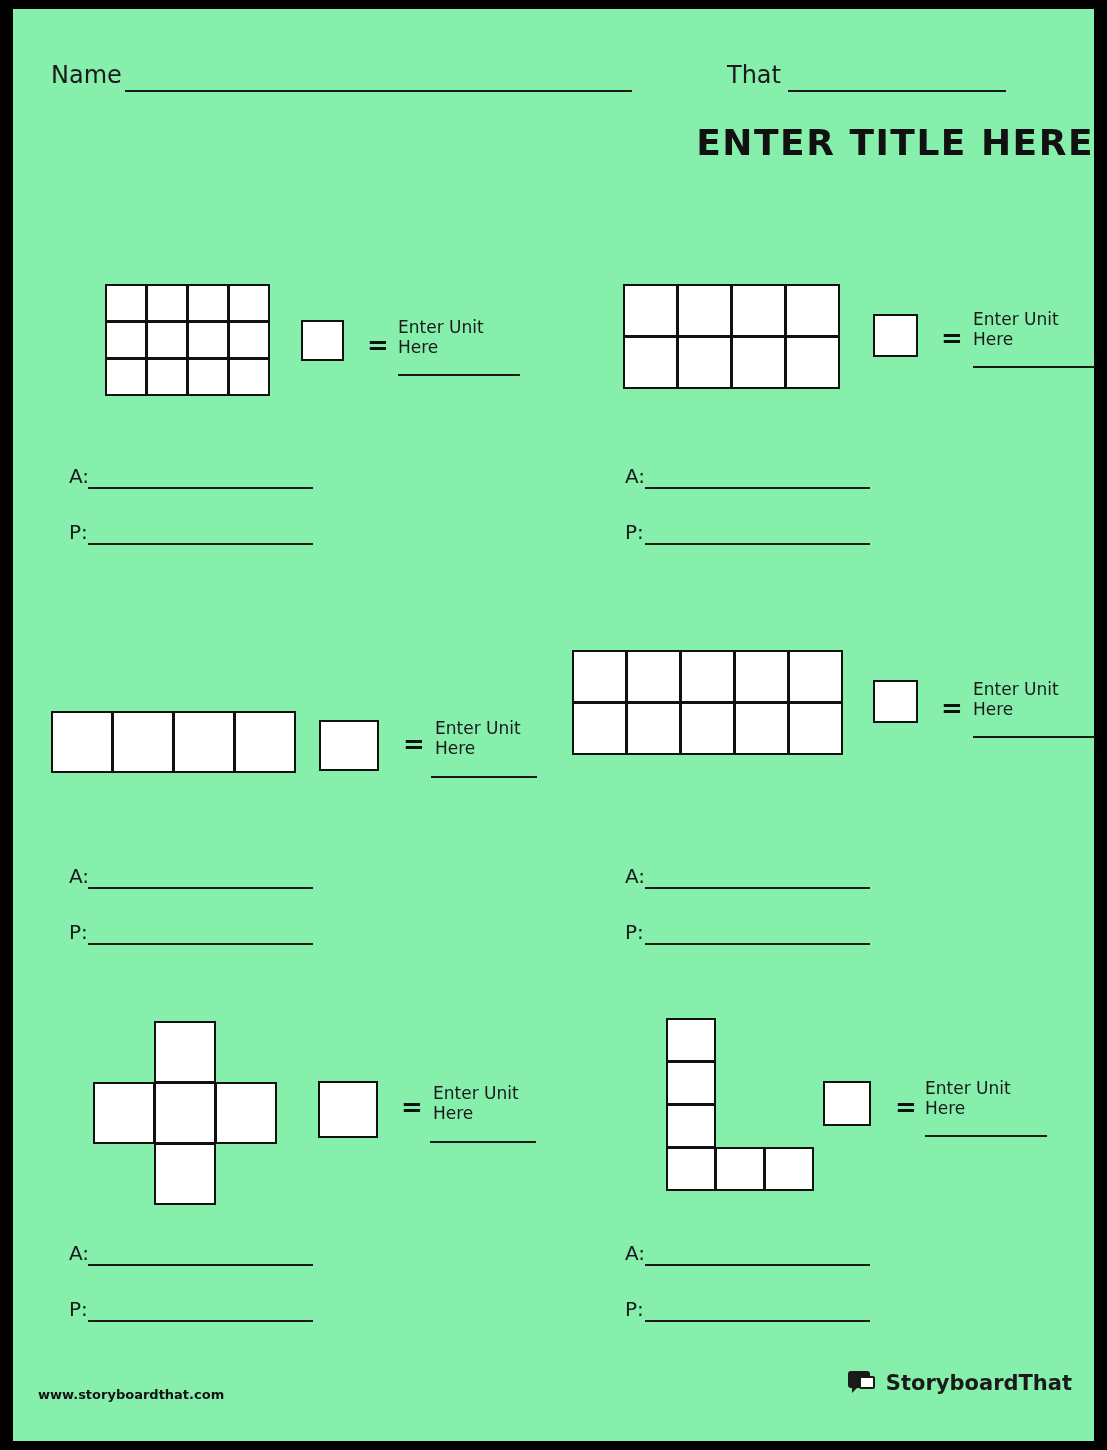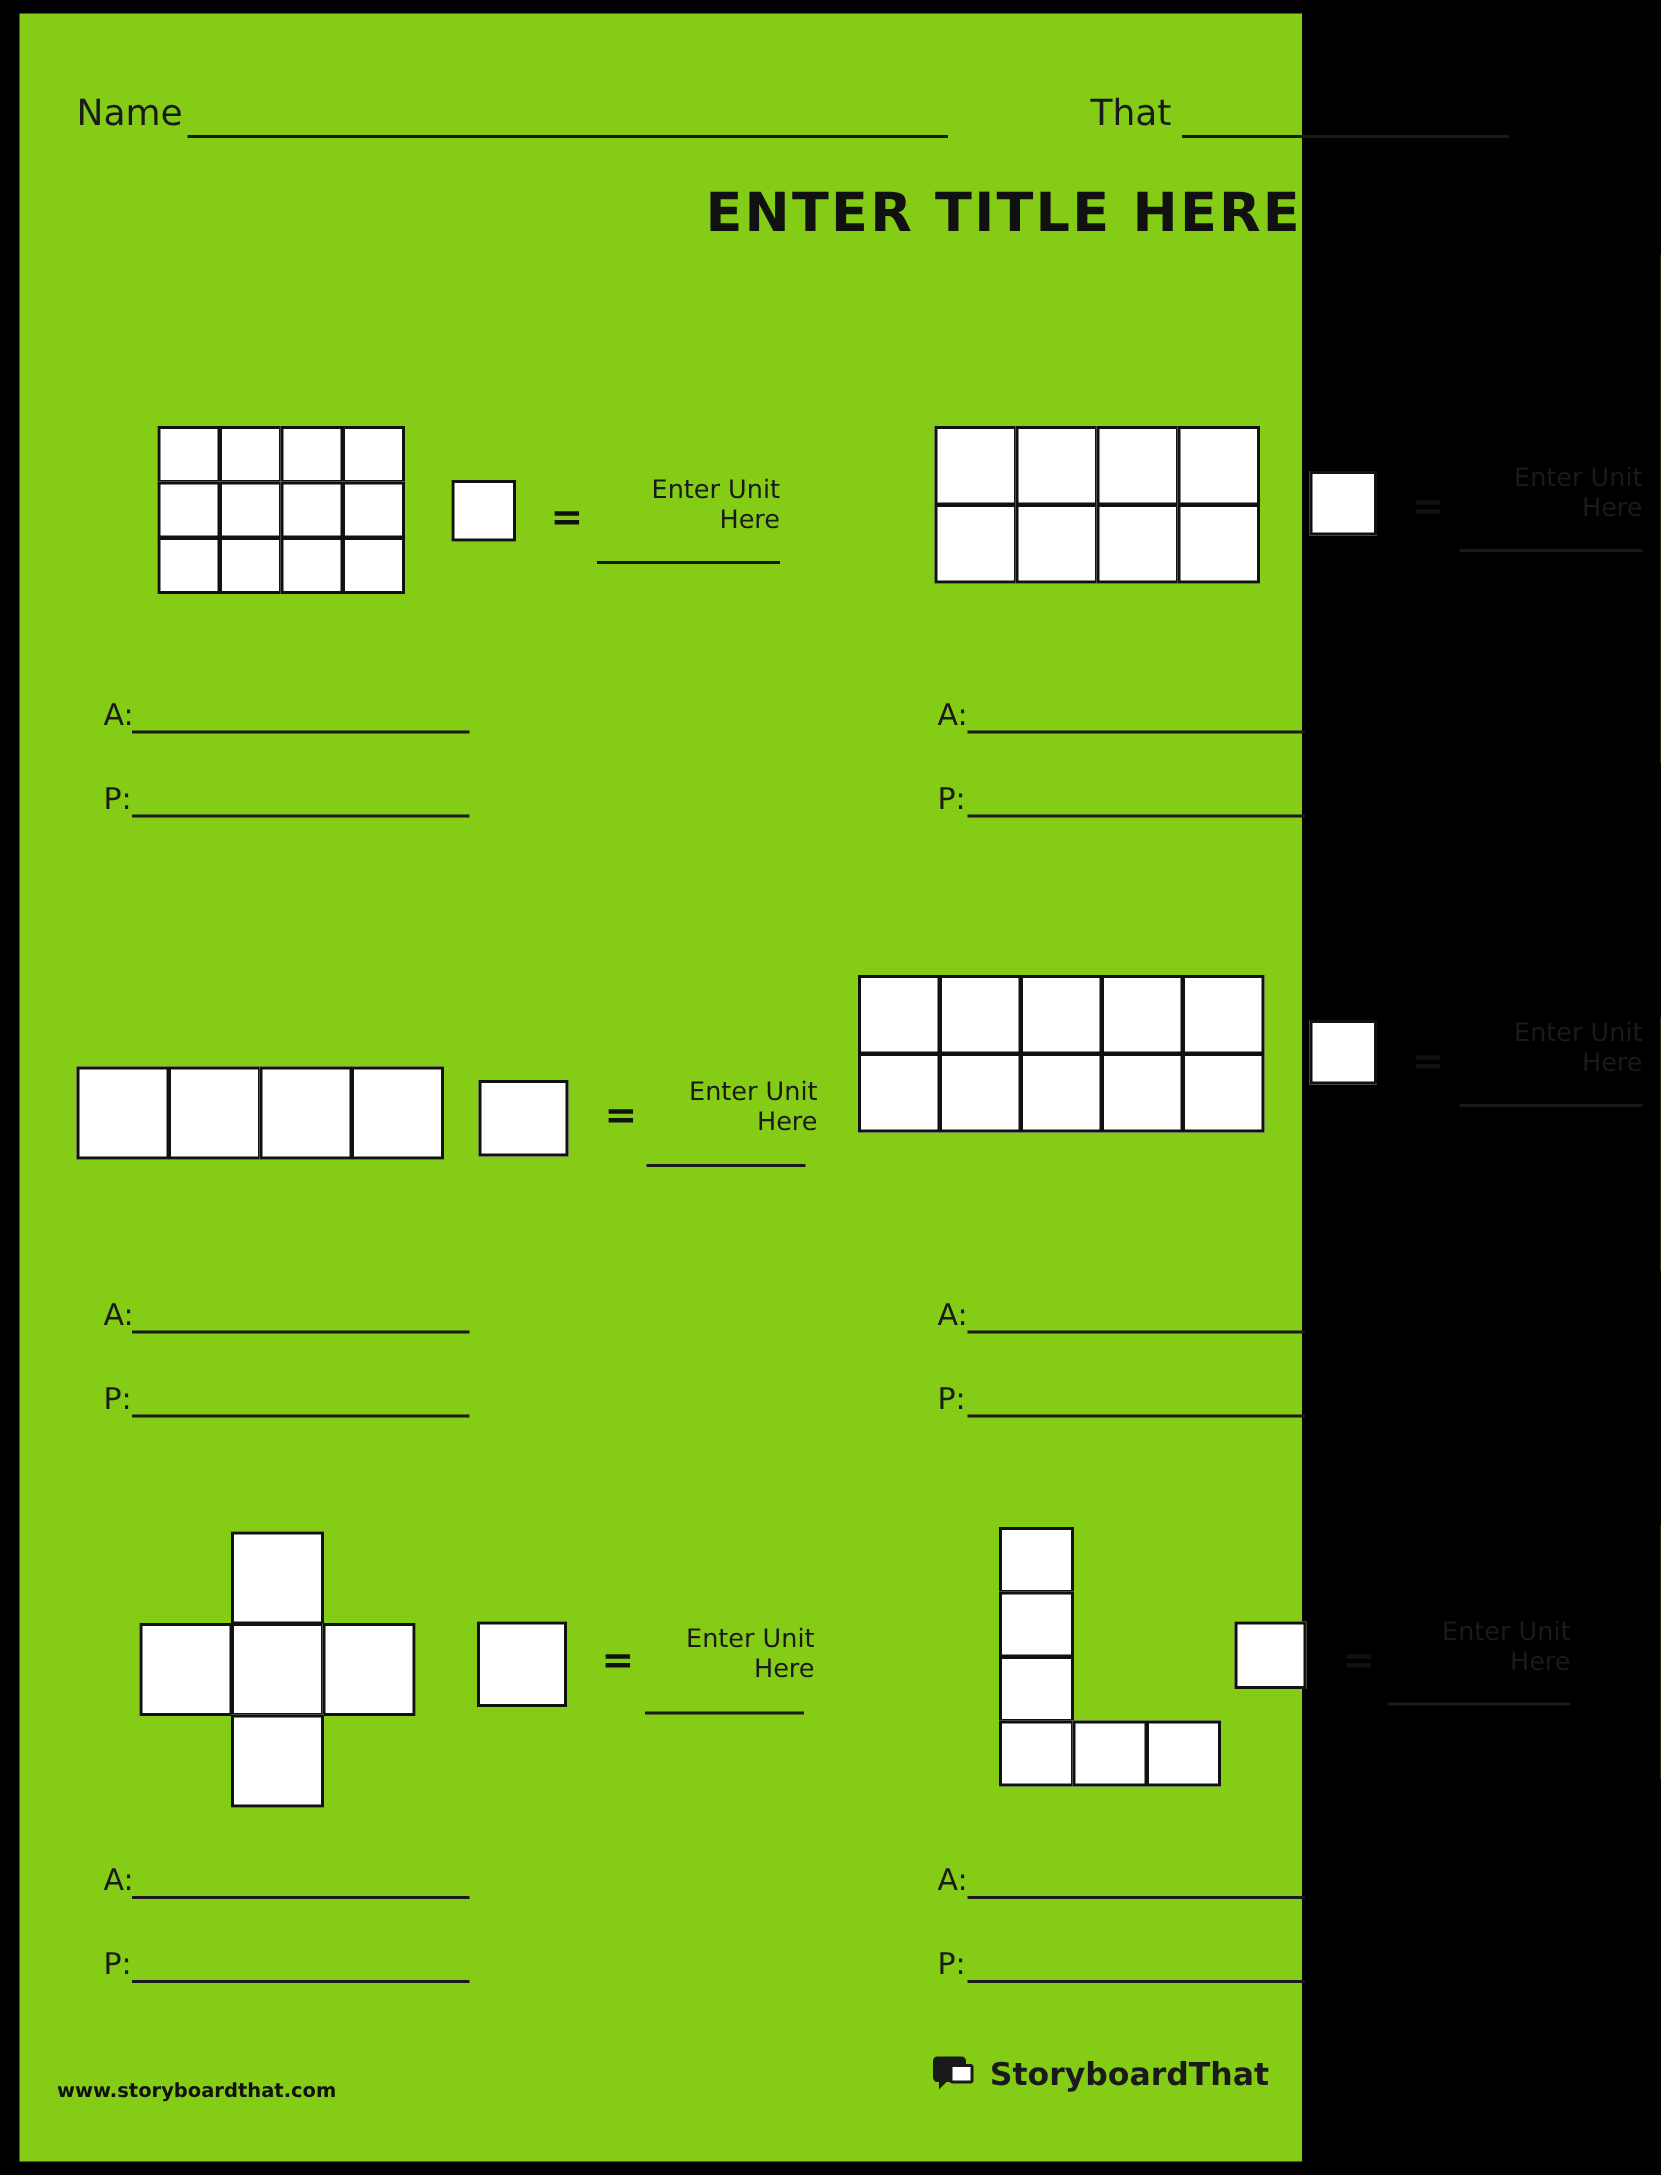--- a/index.html
+++ b/index.html
@@ -10,23 +10,23 @@
   body {
     width: 1107px;
     height: 1450px;
     font-family: "DejaVu Sans", sans-serif;
     overflow: hidden;
   }
   .page {
     position: absolute;
     left: 13px;
     top: 9px;
-    width: 855px;
+    width: 1081px;
     height: 1432px;
-    background: #84cc16;
+    background: #86efac;
     box-sizing: border-box;
   }
 
   
   .header-row {
     position: absolute;
     left: 0;
     top: 52px;
     width: 100%;
     height: 40px;
@@ -107,21 +107,21 @@
   }
   .equals {
     position: absolute;
     font-size: 26px;
     font-weight: 900;
     color: #111;
     line-height: 1;
   }
   .unit-text {
     position: absolute;
-    text-align: right;
+    text-align: left;
     font-size: 17px;
     line-height: 1.18;
     color: #1a1a1a;
   }
   .unit-underline {
     position: absolute;
     height: 1.5px;
     background: #1a1a1a;
   }
   .ans {

